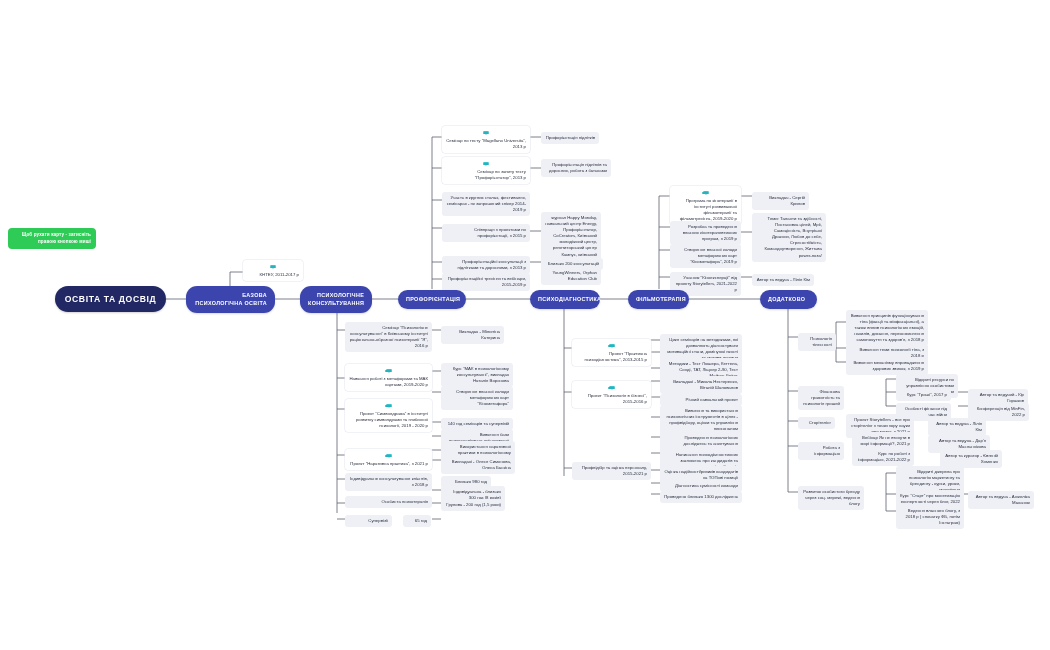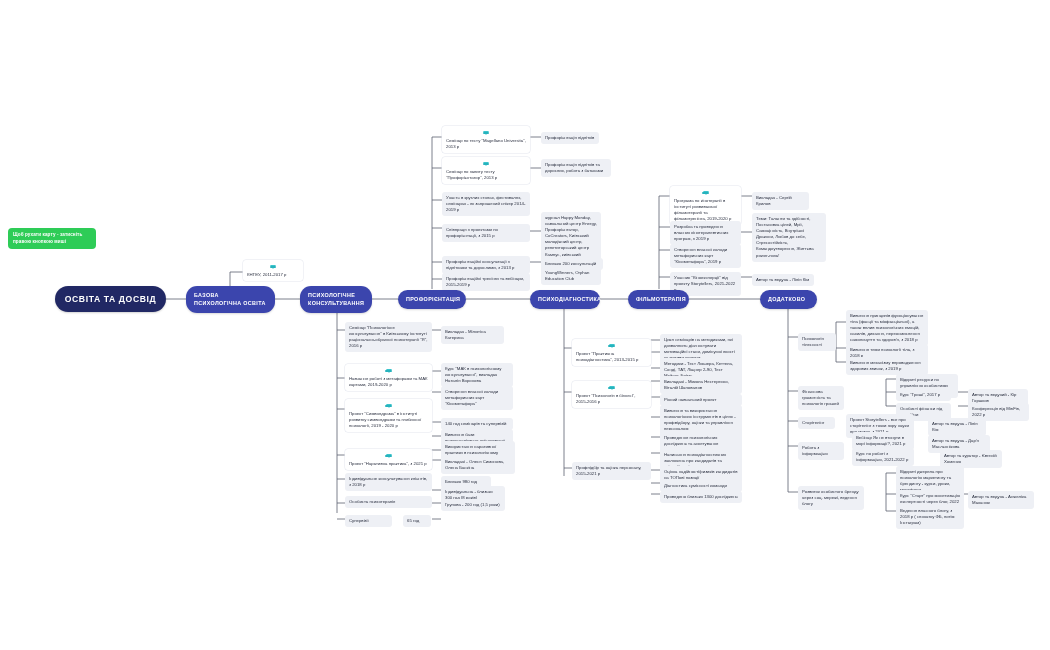--- a/index.html
+++ b/index.html
@@ -3,21 +3,21 @@
 <meta charset="utf-8">
 <style>
   html,body{margin:0;padding:0;}
   body{
     width:1050px;height:650px;
     background:#ffffff;
     font-family:"Liberation Sans","DejaVu Sans",sans-serif;
     overflow:hidden;
     position:relative;
   }
-  #canvas{position:absolute;left:0;top:0;width:1050px;height:650px;}
+  #canvas{position:absolute;left:0;top:0;width:1050px;height:650px;text-align:right;}
   svg#wires{position:absolute;left:0;top:0;width:1050px;height:650px;pointer-events:none;}
 
   
   .hint{
     position:absolute;left:8px;top:228px;width:78px;
     background:#2ecc57;color:#ffffff;
     border-radius:4px;
     padding:4px 5px;
     font-size:4.6px;line-height:1.45;
     font-weight:700;

